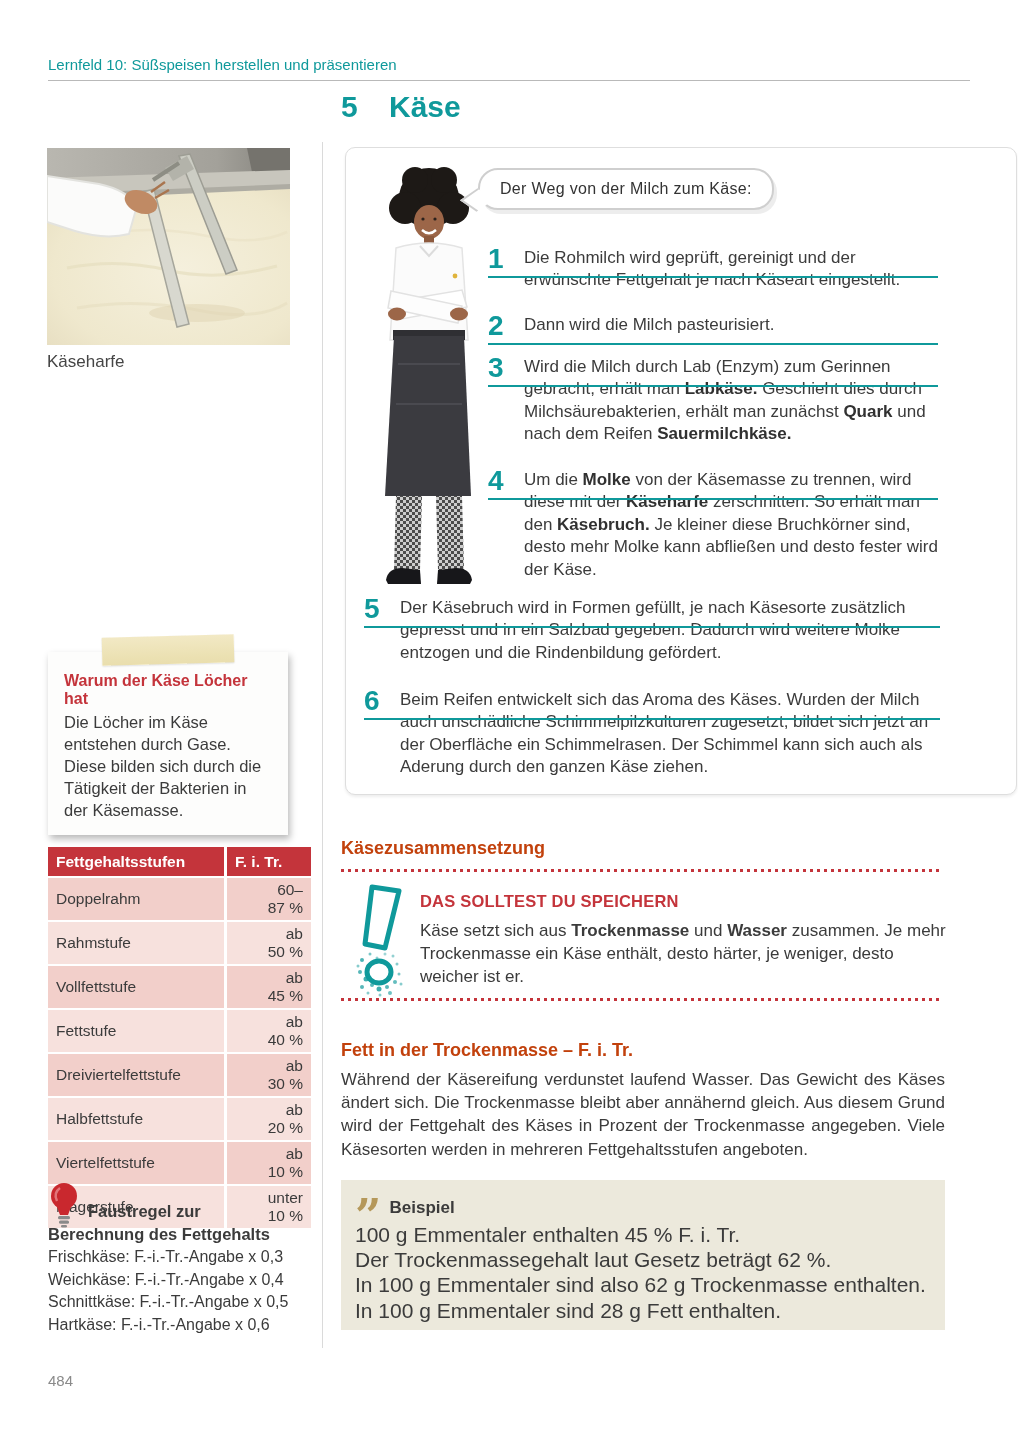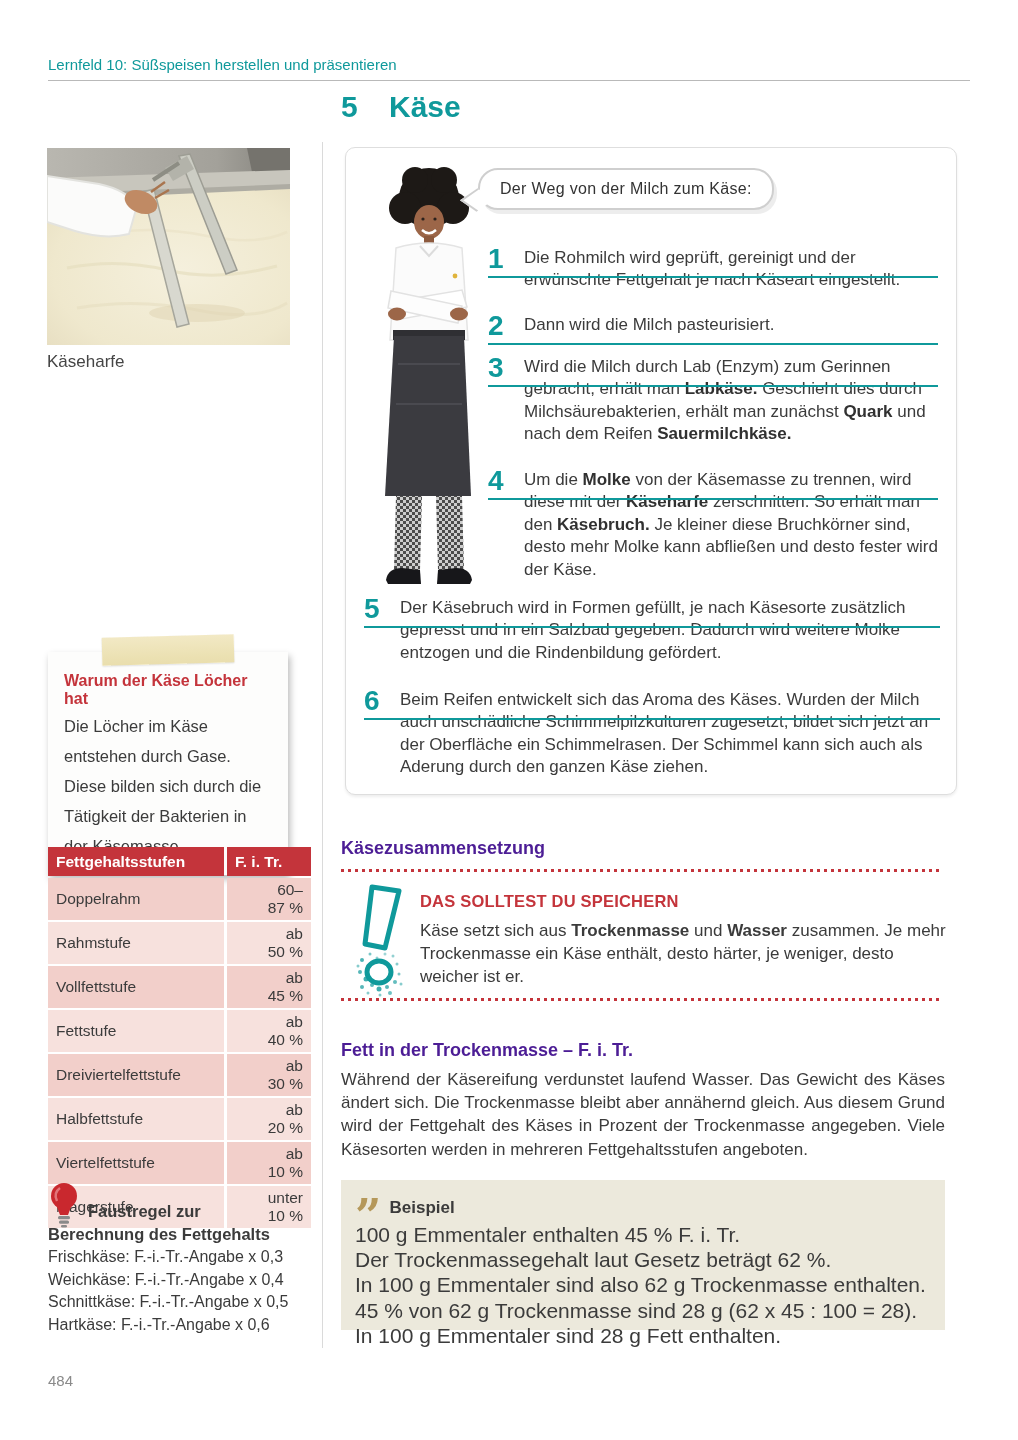--- a/index.html
+++ b/index.html
@@ -24,21 +24,21 @@
     box-shadow: 2px 4px 7px rgba(0,0,0,.28); padding:20px 14px 14px 16px;
   }
   .tape {
     left:50%; top:-16px; transform:translateX(-50%) rotate(-1.5deg);
     width:132px; height:28px;
     background: linear-gradient(180deg,#f2e8c2 0%, #ead part 0%, #e9dda9 100%);
     background: linear-gradient(180deg,#f2e8c2 0%, #e9dda9 100%);
     opacity:.95; box-shadow:0 1px 2px rgba(0,0,0,.12);
   }
   .note-title { color:#c4343b; font-weight:bold; font-size:16px; margin-bottom:3px; }
-  .note-body { font-size:16.5px; line-height:30px; }
+  .note-body { font-size:16.5px; line-height:22px; }
 
   .fat-table { left:48px; top:845px; border-collapse:separate; border-spacing:3px 2px; margin-left:-3px; }
   .fat-table th {
     background:#c4343b; color:#fff; font-size:15.5px; font-weight:bold;
     text-align:left; padding:5px 8px 5px 8px; height:29px;
   }
   .fat-table th:first-child { width:176px; }
   .fat-table th:last-child  { width:84px; }
   .fat-table td { font-size:15.5px; padding:3px 8px; height:25px; }
   .fat-table tbody tr:nth-child(odd) td  { background:#f2cfca; }
@@ -50,21 +50,21 @@
   .faustregel-title { font-weight:bold; font-size:16.5px; line-height:23px; text-indent:40px; }
   .faustregel-line { font-size:16px; line-height:22.6px; }
 
   .page-number { left:48px; top:1372px; font-size:15px; color:#8a8a8a; }
 
   
   .chapter-heading { left:341px; top:90px; font-size:30px; font-weight:bold; color:#0f999b; }
   .chapter-heading .chap-num { display:inline-block; width:48px; }
 
   .steps-panel {
-    left:345px; top:147px; width:612px; height:648px; background:#fff;
+    left:345px; top:147px; width:672px; height:648px; background:#fff;
     border:1.5px solid #dedede; border-radius:10px;
     box-shadow: 0 2px 3px rgba(0,0,0,.07);
   }
   .chef-illustration { position:absolute; left:12px; top:16px; }
   .speech-bubble {
     position:absolute; left:132px; top:20px; background:#fff;
     border:2px solid #cfcfcf; border-radius:20px; padding:10px 20px;
     font-size:16px; color:#333; white-space:nowrap; letter-spacing:.3px;
     box-shadow: 3px 4px 0 rgba(0,0,0,.07);
   }
@@ -81,21 +81,21 @@
   .step-rule { position:absolute; left:0; right:0; top:29px; height:2px; background:#0f999b; }
   .step-text { margin-left:36px; font-size:17px; line-height:22.4px; }
   .step-text b { font-weight:bold; color:#313131; }
   .step-1 { left:142px; top:99px;  width:450px; }
   .step-2 { left:142px; top:166px; width:450px; }
   .step-3 { left:142px; top:208px; width:450px; }
   .step-4 { left:142px; top:321px; width:450px; }
   .step-5 { left:18px;  top:449px; width:576px; }
   .step-6 { left:18px;  top:541px; width:576px; }
 
-  .section-heading { font-size:18px; font-weight:bold; color:#4c1d95; }
+  .section-heading { font-size:18px; font-weight:bold; color:#c2410c; }
   .composition-heading { left:341px; top:838px; }
   .dotted-divider {
     height:3px; width:602px; left:341px;
     background: repeating-linear-gradient(90deg, #c4343b 0 3px, transparent 3px 7px);
   }
   .dotted-1 { top:869px; }
   .dotted-2 { top:998px; }
 
   .exclamation-icon { left:352px; top:884px; }
   .remember-title { left:420px; top:892px; font-size:16.5px; font-weight:bold; color:#c4343b; letter-spacing:.2px; }
@@ -346,17 +346,16 @@
   <p class="abs fett-paragraph">Während der Käsereifung verdunstet laufend Wasser. Das Gewicht des Käses ändert sich. Die Trockenmasse bleibt aber annähernd gleich. Aus diesem Grund wird der Fettgehalt des Käses in Prozent der Trockenmasse angegeben. Viele Käsesorten werden in mehreren Fettgehaltsstufen angeboten.</p>
 
   <div class="abs beispiel-box">
     <div class="beispiel-head">
       <span class="quote-icon">”</span>
       <span class="beispiel-title">Beispiel</span>
     </div>
     <div class="beispiel-line">100 g Emmentaler enthalten 45 % F. i. Tr.</div>
     <div class="beispiel-line">Der Trockenmassegehalt laut Gesetz beträgt 62 %.</div>
     <div class="beispiel-line">In 100 g Emmentaler sind also 62 g Trockenmasse enthalten.</div>
-    <div class="beispiel-line">45 % von 62 g Trockenmasse sind 28 g (62 x 45 : 100 = 28).</div>
     <div class="beispiel-line">In 100 g Emmentaler sind 28 g Fett enthalten.</div>
   </div>
 
 </div>
 
 </body></html>

